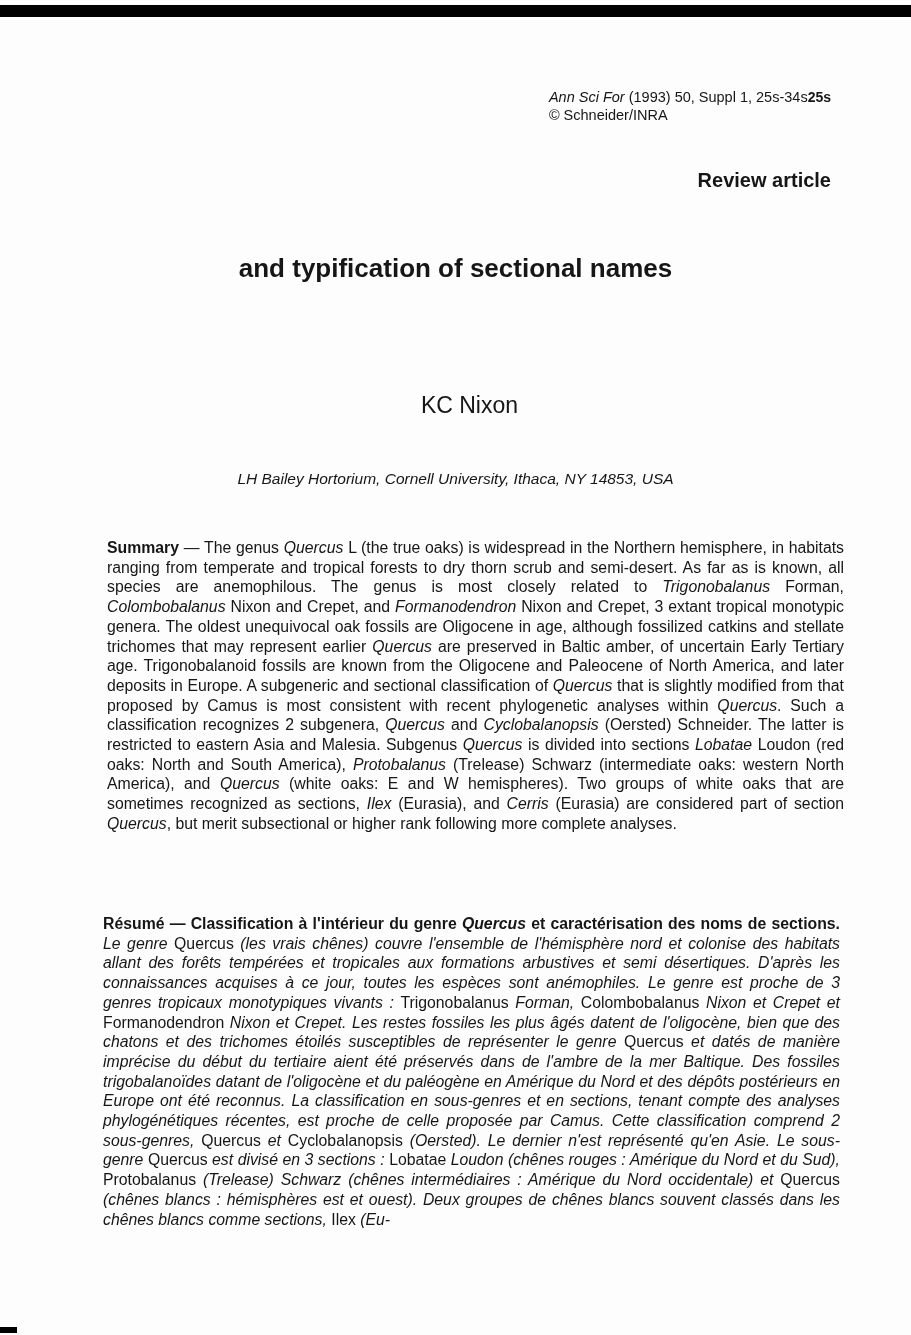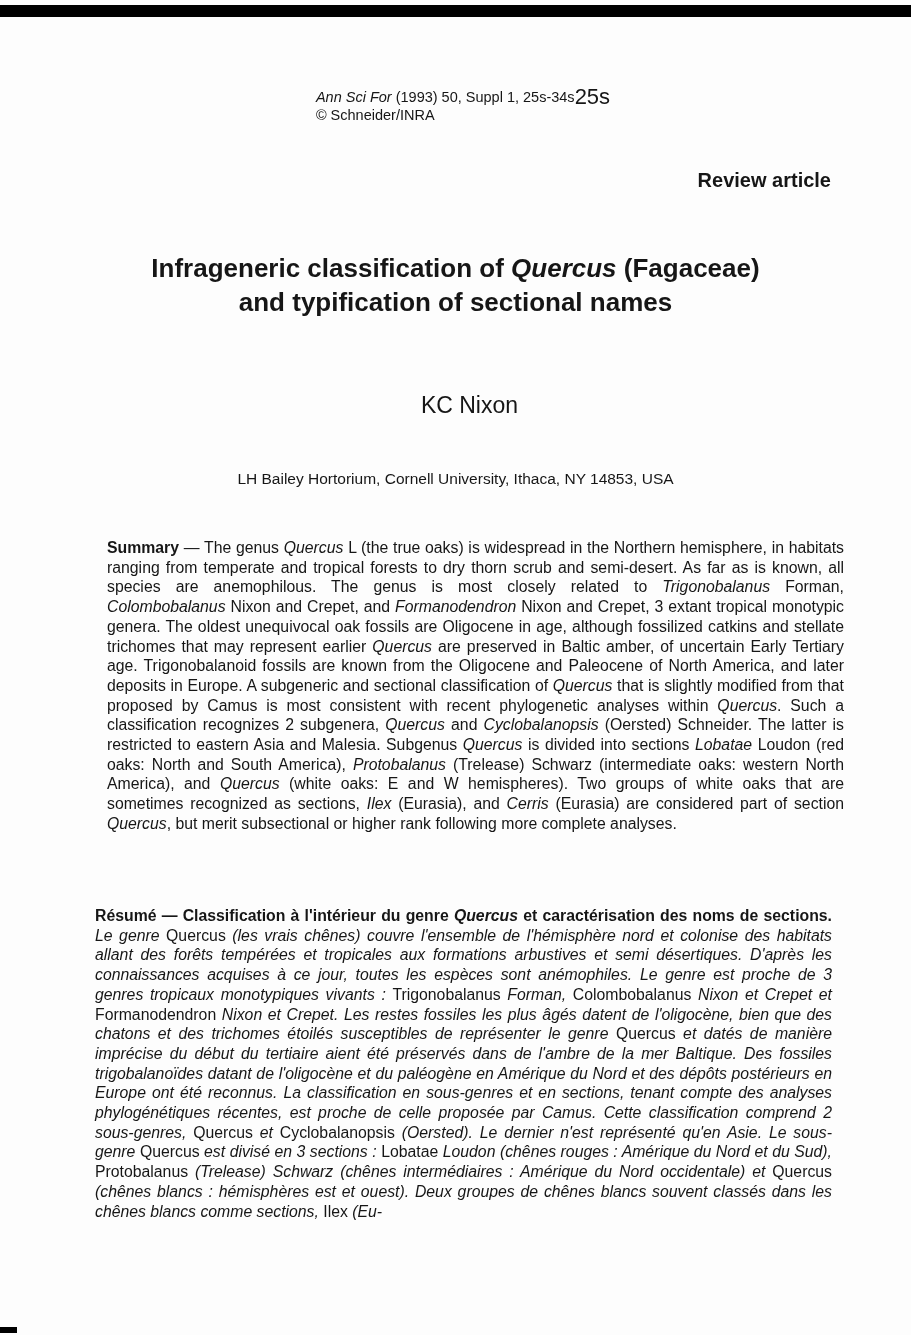--- a/index.html
+++ b/index.html
@@ -15,51 +15,51 @@
   .artifact-top {
     position: absolute; left: 0; top: 5px;
     width: 911px; height: 12px; background: #000;
   }
   .artifact-bottom {
     position: absolute; left: 0; top: 1327px;
     width: 17px; height: 6px; background: #000;
   }
   .header-row {
     position: absolute; left: 95px; top: 88px; width: 736px;
-    display: flex; justify-content: center; align-items: flex-start;
+    display: flex; justify-content: flex-end; align-items: flex-start;
     font-size: 14.5px; line-height: 18px;
   }
-  .pagenum { font-size: 22px; line-height: 18px; }
+  .pagenum { font-size: 14px; line-height: 18px; font-weight: bold; }
   .article-type {
     position: absolute; left: 95px; top: 169px; width: 736px;
     text-align: right; font-weight: 700; font-size: 20px;
   }
   .title {
     position: absolute; left: 0; top: 251px; width: 911px; margin: 0;
     text-align: center; font-size: 26px; line-height: 34px; font-weight: 700;
   }
   .tline { display: block; }
   .author {
     position: absolute; left: 0; top: 392px; width: 911px;
     text-align: center; font-size: 23px; padding-left: 14px;
   }
   .affiliation {
     position: absolute; left: 0; top: 470px; width: 911px;
-    text-align: center; font-size: 15.5px;
+    text-align: center; font-style: italic; font-size: 15.5px;
   }
   .summary {
     position: absolute; left: 95px; top: 526px; width: 737px; margin: 12px;
     font-size: 15.8px; line-height: 19.7px; text-align: justify;
   }
   .keywords {
     position: absolute; left: 95px; top: 851px; width: 737px;
     font-size: 16px; font-weight: 700;
   }
   .resume {
-    position: absolute; left: 95px; top: 906px; width: 737px; margin: 0;
+    position: absolute; left: 95px; top: 906px; width: 737px; margin: 8px;
     font-size: 15.8px; line-height: 19.7px; text-align: justify;
     font-style: italic;
   }
   
   .st-i  { font-style: italic; }
   .st-b  { font-weight: 700; }
   .st-bi { font-weight: 700; font-style: italic; }
   .st-r  { font-style: normal; }
   .st-br { font-weight: 700; font-style: normal; }
 </style>
@@ -74,21 +74,20 @@
     <div>
       <div><span class="st-i">Ann Sci For</span><span> (1993) 50, Suppl 1, 25s-34s</span></div>
       <div>© Schneider/INRA</div>
     </div>
     <div class="pagenum">25s</div>
   </div>
 
   <div class="article-type">Review article</div>
 
   <h1 class="title">
-    <span class="tline"><span class="st-b">Infrageneric classification of </span><span class="st-bi">Quercus</span><span class="st-b"> (Fagaceae)</span></span>
     <span class="tline"><span class="st-b">and typification of sectional names</span></span>
   </h1>
 
   <div class="author">KC Nixon</div>
 
   <div class="affiliation">LH Bailey Hortorium, Cornell University, Ithaca, NY 14853, USA</div>
 
   <p class="summary"><span class="st-b">Summary</span><span> — The genus </span><span class="st-i">Quercus</span><span> L (the true oaks) is widespread in the Northern hemisphere, in habitats ranging from temperate and tropical forests to dry thorn scrub and semi-desert. As far as is known, all species are anemophilous. The genus is most closely related to </span><span class="st-i">Trigonobalanus</span><span> Forman, </span><span class="st-i">Colombobalanus</span><span> Nixon and Crepet, and </span><span class="st-i">Formanodendron</span><span> Nixon and Crepet, 3 extant tropical monotypic genera. The oldest unequivocal oak fossils are Oligocene in age, although fossilized catkins and stellate trichomes that may represent earlier </span><span class="st-i">Quercus</span><span> are preserved in Baltic amber, of uncertain Early Tertiary age. Trigonobalanoid fossils are known from the Oligocene and Paleocene of North America, and later deposits in Europe. A subgeneric and sectional classification of </span><span class="st-i">Quercus</span><span> that is slightly modified from that proposed by Camus is most consistent with recent phylogenetic analyses within </span><span class="st-i">Quercus</span><span>. Such a classification recognizes 2 subgenera, </span><span class="st-i">Quercus</span><span> and </span><span class="st-i">Cyclobalanopsis</span><span> (Oersted) Schneider. The latter is restricted to eastern Asia and Malesia. Subgenus </span><span class="st-i">Quercus</span><span> is divided into sections </span><span class="st-i">Lobatae</span><span> Loudon (red oaks: North and South America), </span><span class="st-i">Protobalanus</span><span> (Trelease) Schwarz (intermediate oaks: western North America), and </span><span class="st-i">Quercus</span><span> (white oaks: E and W hemispheres). Two groups of white oaks that are sometimes recognized as sections, </span><span class="st-i">Ilex</span><span> (Eurasia), and </span><span class="st-i">Cerris</span><span> (Eurasia) are considered part of section </span><span class="st-i">Quercus</span><span>, but merit subsectional or higher rank following more complete analyses.</span></p>
 
 

